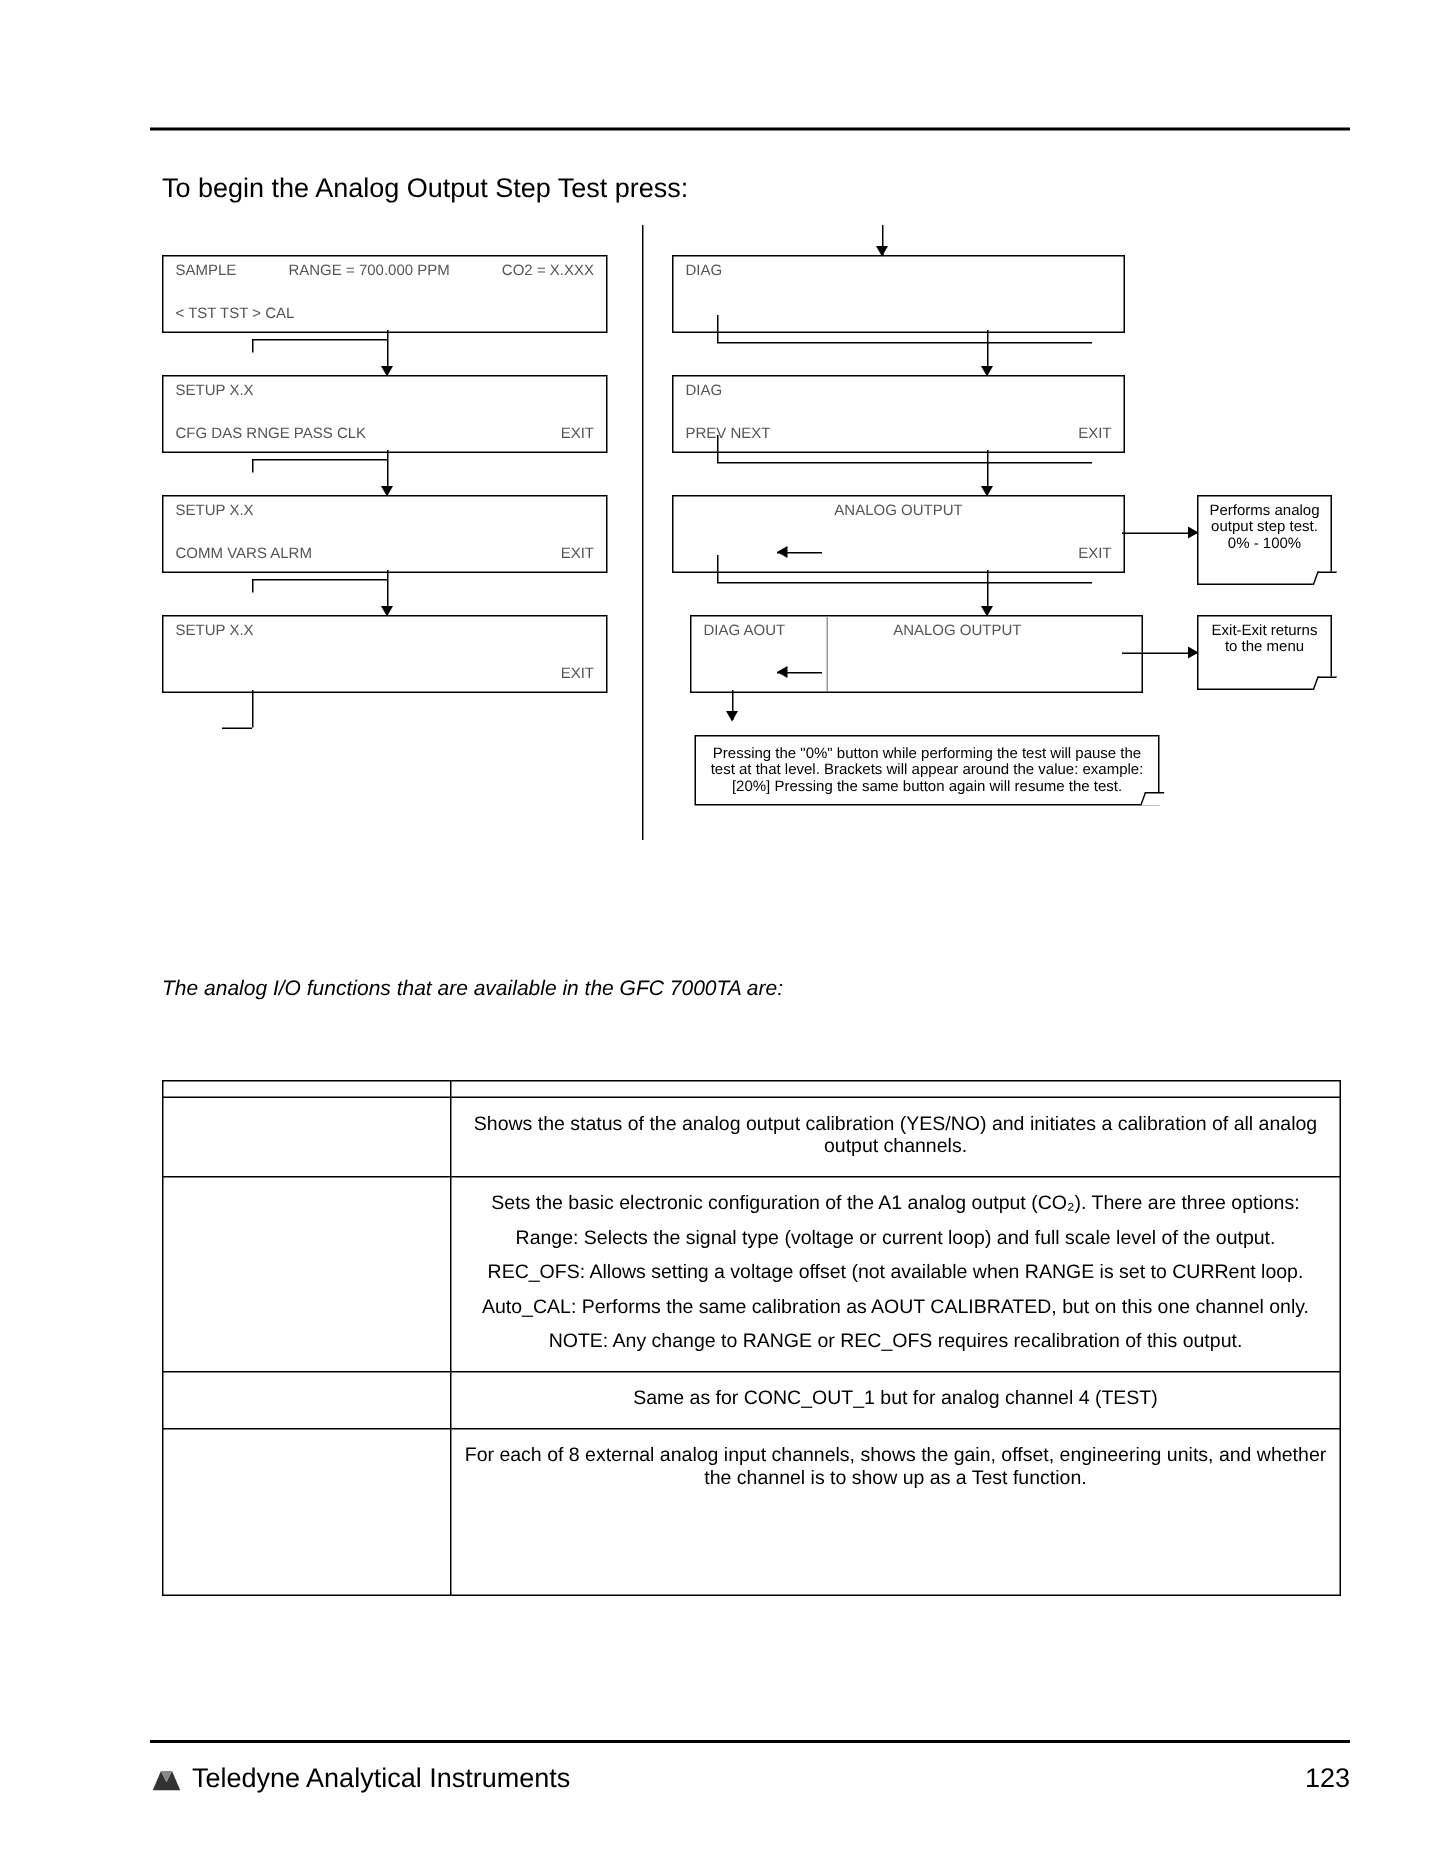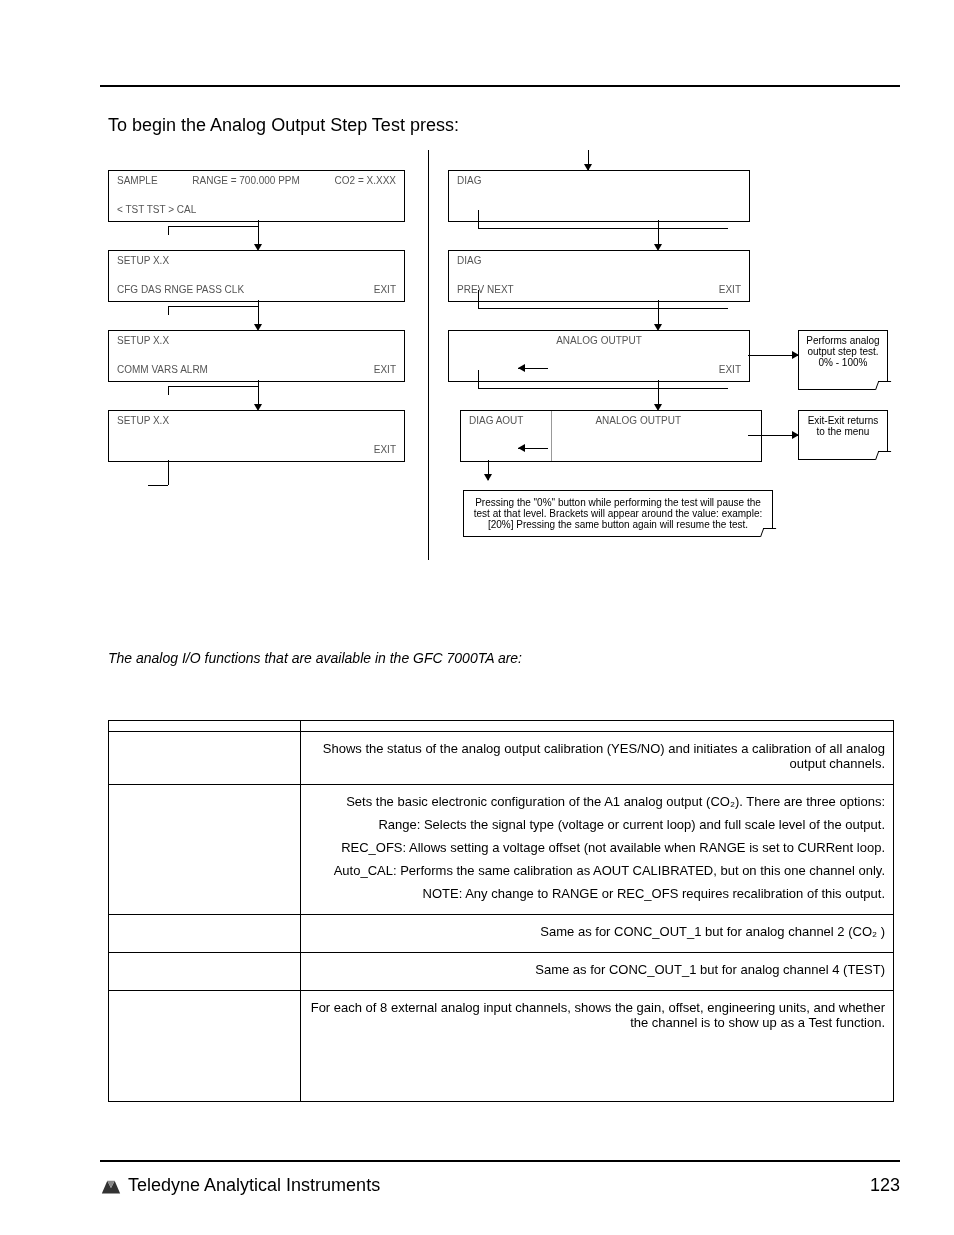--- a/index.html
+++ b/index.html
@@ -115,21 +115,21 @@
     left: 108px;
     top: 720px;
     width: 786px;
     border-collapse: collapse;
     font-size: 13px;
   }
   .func-table th, .func-table td {
     border: 1px solid #000;
     padding: 5px 8px;
     vertical-align: top;
-    text-align: right;
+    text-align: center;
   }
   .func-table .desc p {
     margin: 4px 0 8px 0;
   }
   
   .hr-bottom {
     position: absolute;
     left: 100px;
     top: 1160px;
     width: 800px;
@@ -313,26 +313,20 @@
             <p>Sets the basic electronic configuration of the A1 analog output (CO₂). There are three options:</p>
             <p>Range: Selects the signal type (voltage or current loop) and full scale level of the output.</p>
             <p>REC_OFS: Allows setting a voltage offset (not available when RANGE is set to CURRent loop.</p>
             <p>Auto_CAL: Performs the same calibration as AOUT CALIBRATED, but on this one channel only.</p>
             <p>NOTE: Any change to RANGE or REC_OFS requires recalibration of this output.</p>
           </td>
         </tr>
         <tr>
           <td></td>
           <td class="desc">
-            <p>Same as for CONC_OUT_1 but for analog channel 2 (CO₂ )</p>
-          </td>
-        </tr>
-        <tr>
-          <td></td>
-          <td class="desc">
             <p>Same as for CONC_OUT_1 but for analog channel 4 (TEST)</p>
           </td>
         </tr>
         <tr>
           <td></td>
           <td class="desc" style="height: 100px;">
             <p>For each of 8 external analog input channels, shows the gain, offset, engineering units, and whether the channel is to show up as a Test function.</p>
           </td>
         </tr>
       </tbody>

